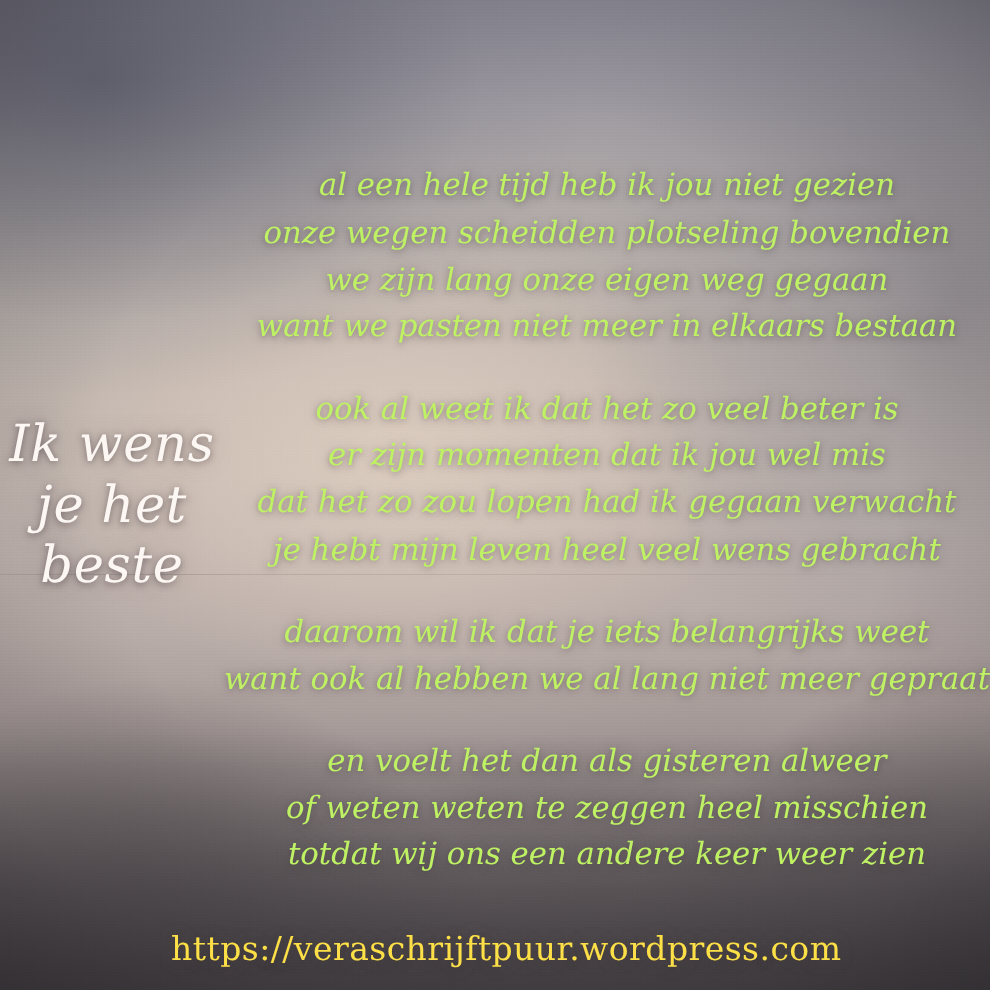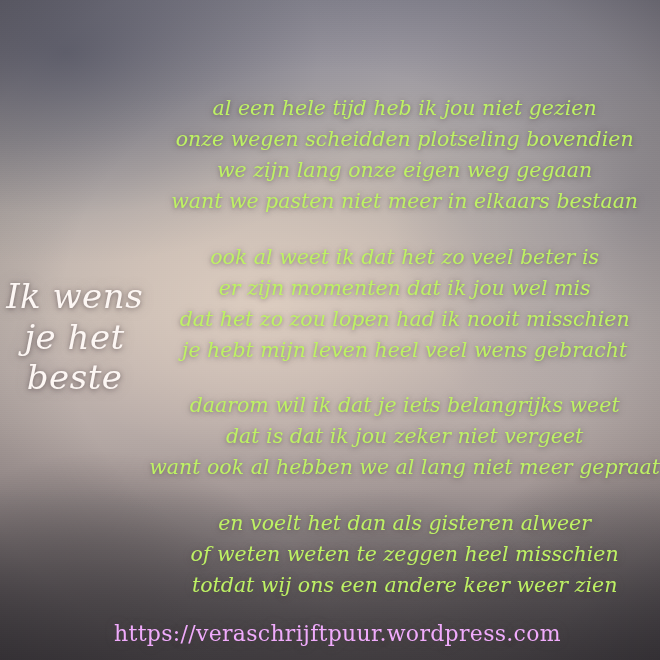--- a/index.html
+++ b/index.html
@@ -147,21 +147,21 @@
     white-space: nowrap;
   }
 
   .footer-url {
     position: absolute;
     left: 15px;
     right: 0;
     bottom: 14px;
     text-align: center;
     font-size: 22px;
-    color: #f0abfc;
+    color: #fde047;
     text-shadow: 0 1px 4px rgba(60,50,55,0.55), 0 0 12px rgba(130,115,120,0.30);
     letter-spacing: 0.3px;
   }
 </style>
 </head>
 <body>
 
 <div class="poster">
   <div class="bg-base"></div>
   <div class="bg-haze1"></div>
@@ -178,26 +178,25 @@
     <div class="stanzas">
       <div class="stanza">
         <div class="line">al een hele tijd heb ik jou niet gezien</div>
         <div class="line">onze wegen scheidden plotseling bovendien</div>
         <div class="line">we zijn lang onze eigen weg gegaan</div>
         <div class="line">want we pasten niet meer in elkaars bestaan</div>
       </div>
       <div class="stanza">
         <div class="line">ook al weet ik dat het zo veel beter is</div>
         <div class="line">er zijn momenten dat ik jou wel mis</div>
-        <div class="line">dat het zo zou lopen had ik nooit misschien</div>
+        <div class="line">dat het zo zou lopen had ik gegaan verwacht</div>
         <div class="line">je hebt mijn leven heel veel wens gebracht</div>
       </div>
       <div class="stanza">
         <div class="line">daarom wil ik dat je iets belangrijks weet</div>
-        <div class="line">dat is dat ik jou zeker niet vergeet</div>
         <div class="line">want ook al hebben we al lang niet meer gepraat</div>
       </div>
       <div class="stanza">
         <div class="line">en voelt het dan als gisteren alweer</div>
         <div class="line">of weten weten te zeggen heel misschien</div>
         <div class="line">totdat wij ons een andere keer weer zien</div>
       </div>
     </div>
   </div>
 

